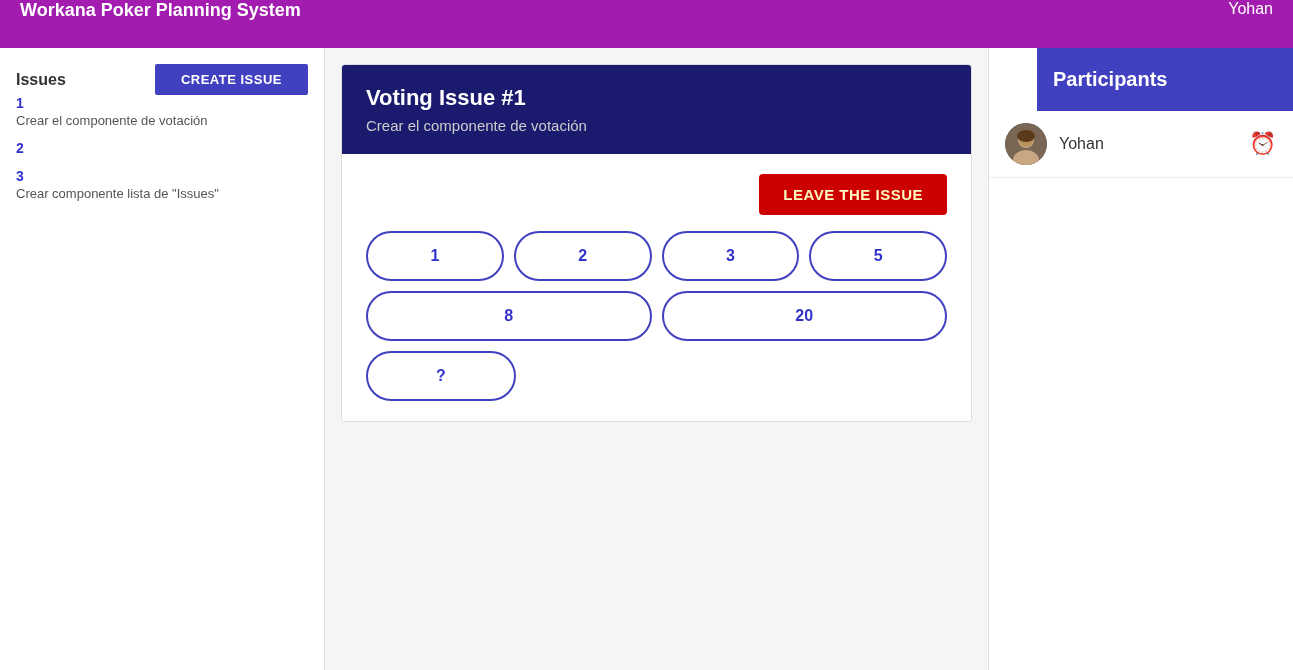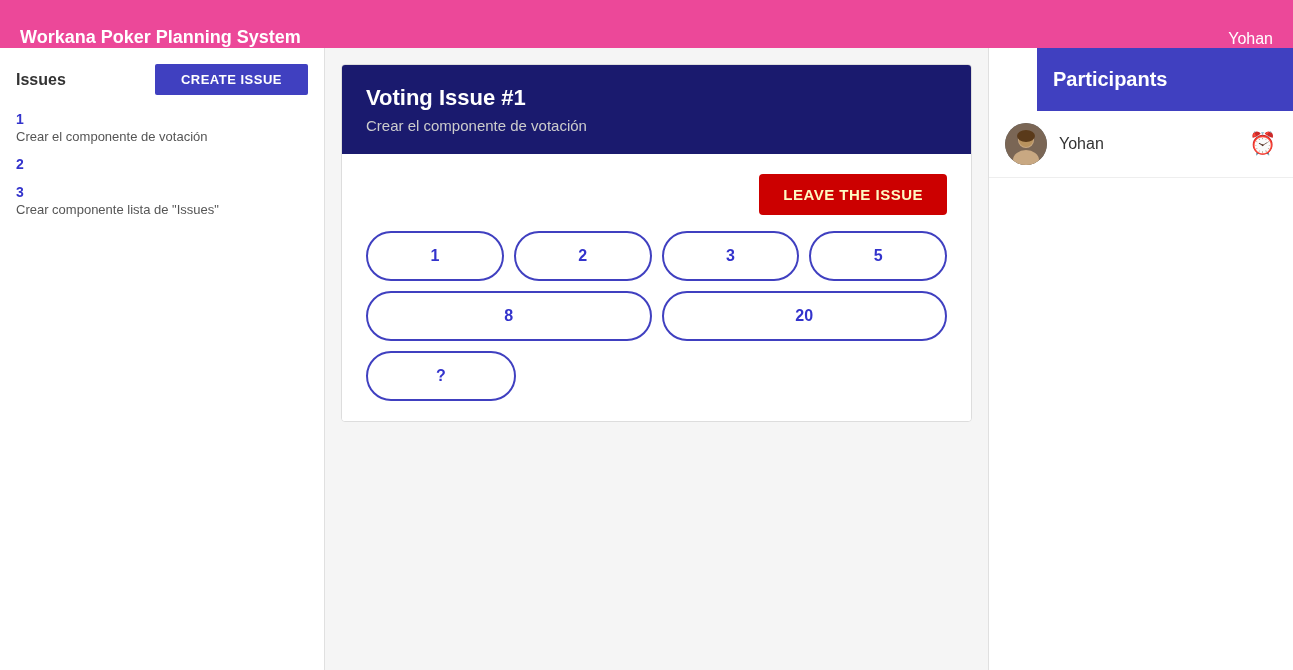--- a/index.html
+++ b/index.html
@@ -1,23 +1,23 @@
 <!DOCTYPE html>
 <html><head>
   <meta charset="utf-8">
   <style>
     * { box-sizing: border-box; margin: 0; padding: 0; }
     body { font-family: Arial, sans-serif; background: #f5f5f5; height: 670px; overflow: hidden; }
 
     
     .header {
-      background: #ec4899;
-      color: white;
-      display: flex;
-      align-items: flex-end;
+      background: #a21caf;
+      color: white;
+      display: flex;
+      align-items: flex-start;
       justify-content: space-between;
       padding: 0 20px;
       height: 48px;
     }
     .header-title { font-size: 18px; font-weight: bold; }
     .header-user { font-size: 16px; }
 
     
     .main-layout {
       display: flex;
@@ -29,21 +29,21 @@
       width: 325px;
       background: white;
       padding: 16px;
       border-right: 1px solid #e0e0e0;
       flex-shrink: 0;
     }
     .sidebar-header {
       display: flex;
       align-items: center;
       justify-content: space-between;
-      margin-bottom: 16px;
+      margin-bottom: 0;
     }
     .sidebar-title {
       font-size: 16px;
       font-weight: bold;
       color: #333;
     }
     .create-issue-btn {
       background: #4040c0;
       color: white;
       border: none;

